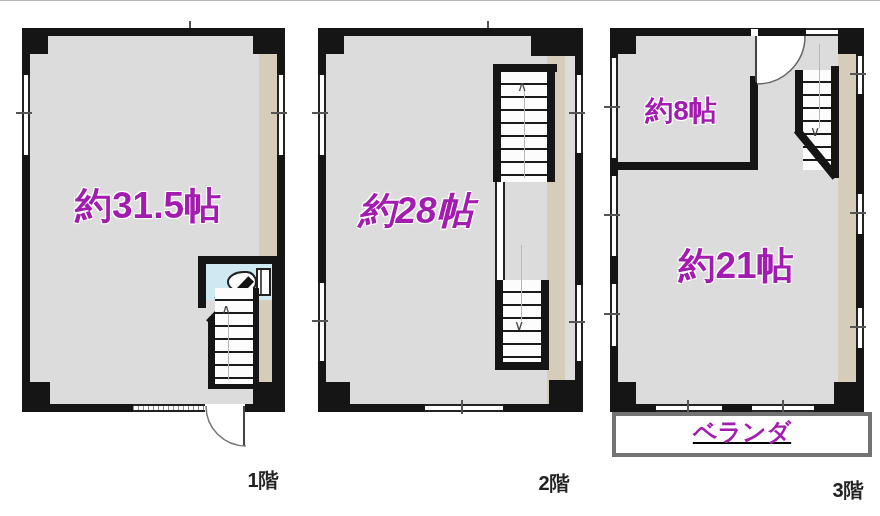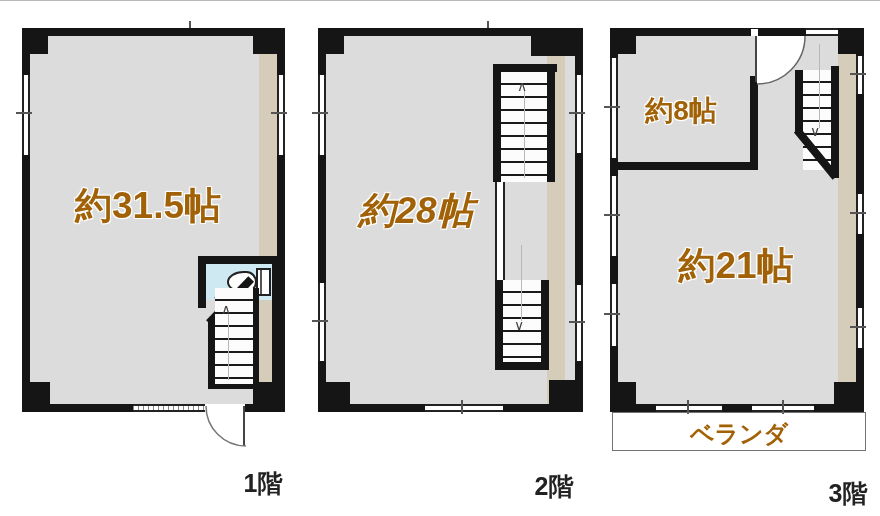--- a/index.html
+++ b/index.html
@@ -17,26 +17,26 @@
        border-right:2px solid #222;box-sizing:border-box;}
   .st {position:absolute;background:#fcfcfc;
        background-image:repeating-linear-gradient(to bottom,transparent 0,transparent 11px,#1a1a1a 11px,#1a1a1a 13px);}
   .sh {position:absolute;background:#fff;
        background-image:repeating-linear-gradient(to right,#8a8a8a 0,#8a8a8a 1px,transparent 1px,transparent 5px);
        border-top:2px solid #222;border-bottom:2px solid #222;box-sizing:border-box;}
   .tk {position:absolute;background:#555;}             
   .dg {position:absolute;background:#151515;transform-origin:0 50%;} 
   .stem{position:absolute;width:1px;background:#b8b8b8;}
   .ar {position:absolute;color:#444;font-size:14px;line-height:1;}
-  .lb {position:absolute;font-weight:bold;color:#a16207;text-align:center;white-space:nowrap;
+  .lb {position:absolute;font-weight:bold;color:#a21caf;text-align:center;white-space:nowrap;
        text-shadow:-1px -1px 0 #fff,1px -1px 0 #fff,-1px 1px 0 #fff,1px 1px 0 #fff,0 0 3px #fff;}
-  .cap{position:absolute;font-weight:bold;color:#222;font-size:25px;text-align:center;}
+  .cap{position:absolute;font-weight:bold;color:#222;font-size:20px;text-align:center;}
   .fx {position:absolute;background:#fff;border:2px solid #222;box-sizing:border-box;}
   svg {position:absolute;overflow:visible;}
-  .veranda{position:absolute;border:1px solid #737373;display:flex;align-items:flex-end;justify-content:center;}
+  .veranda{position:absolute;border:4px solid #737373;display:flex;align-items:flex-start;justify-content:center;text-decoration:underline;}
   .edge{position:absolute;background:#b8b8b8;}
 </style>
 </head>
 <body>
 
 <div id="canvas">
   <div class="edge" style="left:0;top:1;width:880px;height:1px;"></div>
   <div class="edge" style="left:0;top:509;width:880px;height:1px;"></div>
 
   <div>

